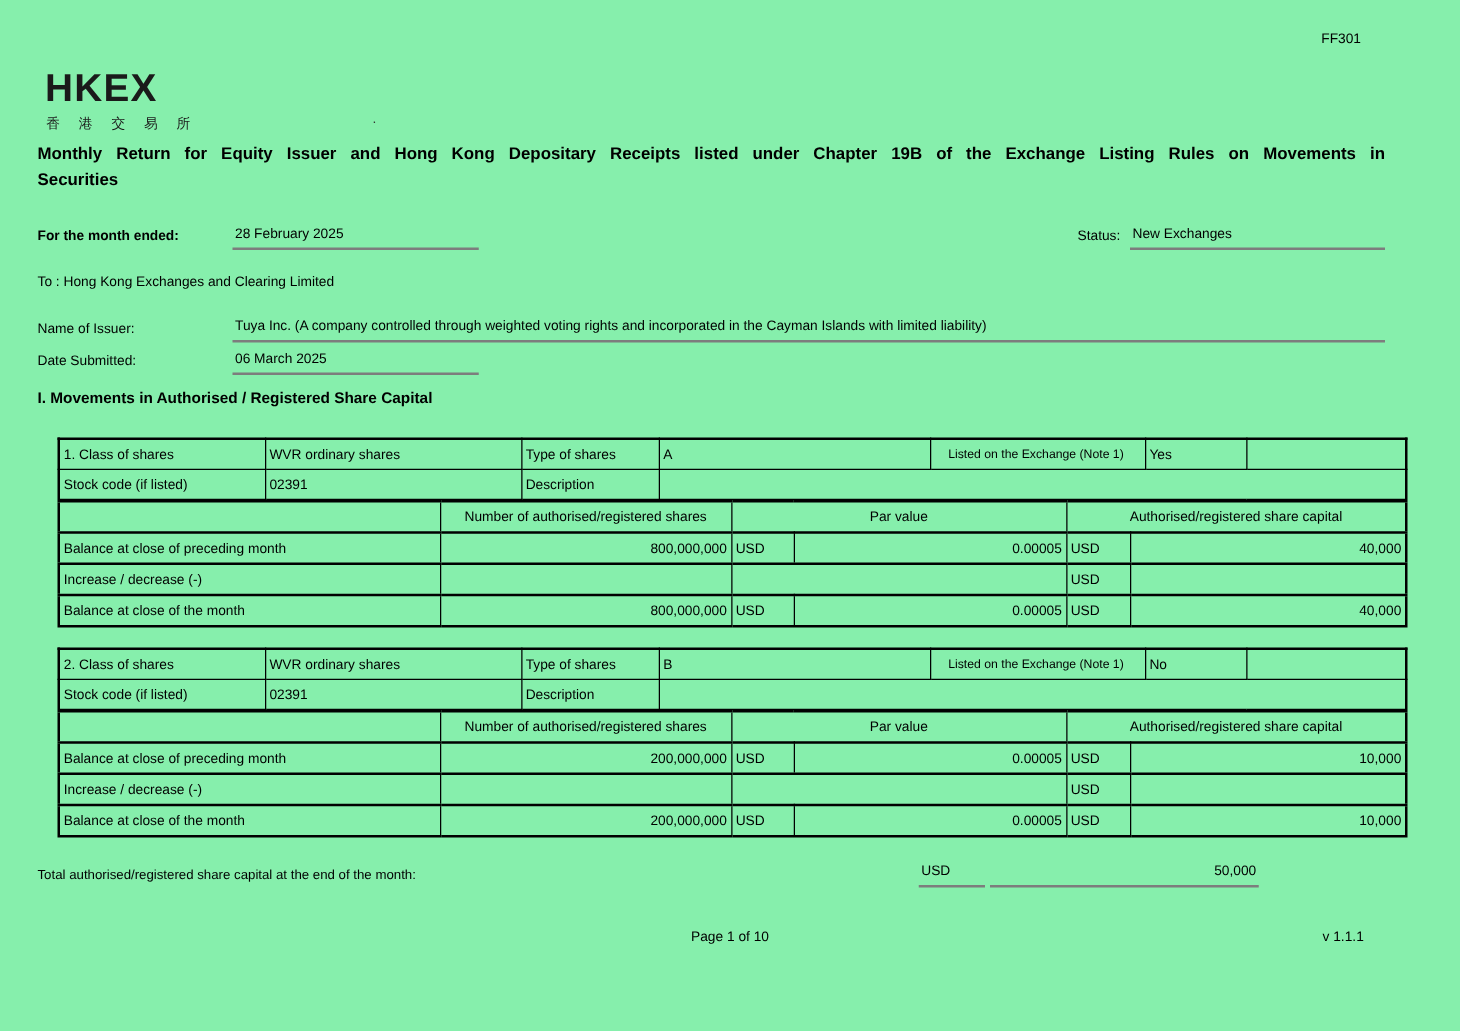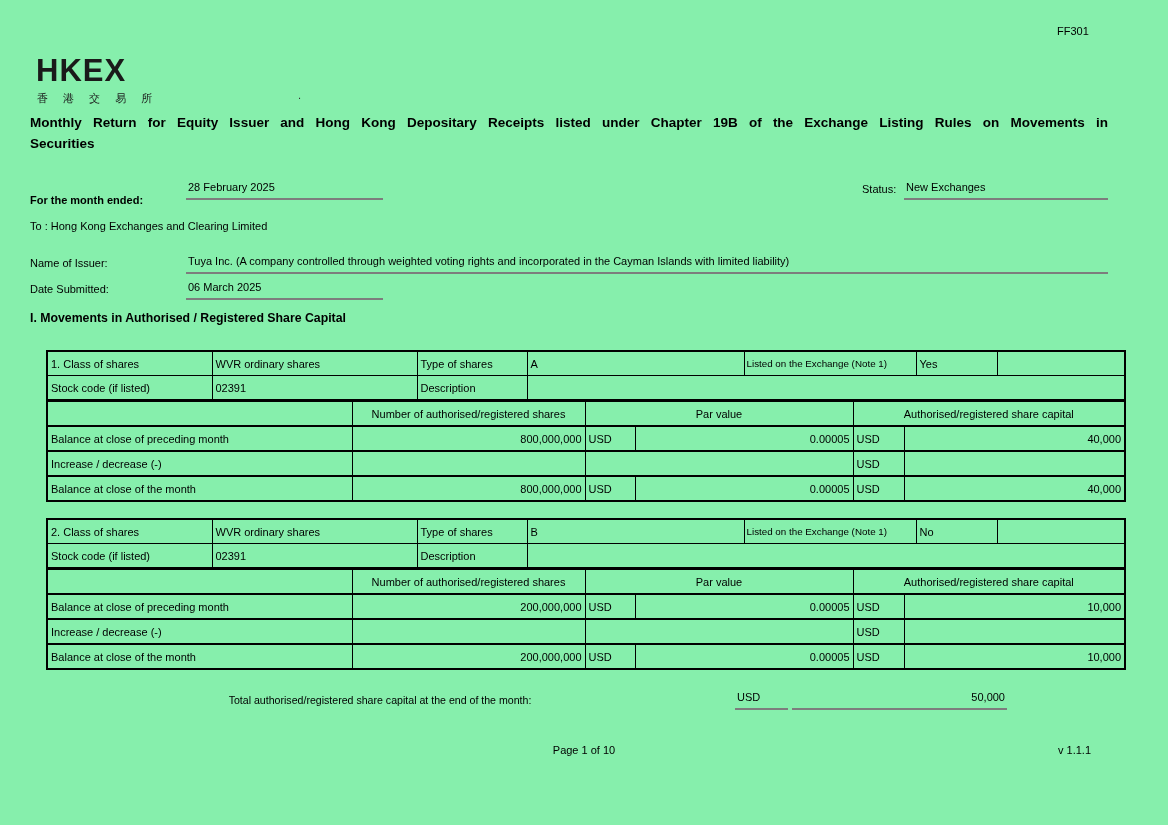--- a/index.html
+++ b/index.html
@@ -5,21 +5,21 @@
   html,body{margin:0;padding:0;background:#fff;}
   .page{
     position:relative;
     width:1168px;height:825px;
     background:#86efac;
     font-family:"Liberation Sans", sans-serif;
     font-size:11px;color:#000;
     overflow:hidden;
   }
   .abs{position:absolute;}
-  .bold{font-weight:bold;margin-top:11px;}
+  .bold{font-weight:bold;}
   
   .form-code{left:1057px;top:25px;}
   
   .logo-text{left:36px;top:55px;font-size:31px;font-weight:900;letter-spacing:1px;color:#1a1a1a;line-height:32px;}
   .logo-cn{left:37px;top:91px;font-size:11px;letter-spacing:6px;color:#1a1a1a;font-weight:500;}
   .stray-dot{left:298px;top:89px;font-size:11px;color:#333;}
   
   .title{left:30px;top:112px;width:1078px;font-size:13.5px;font-weight:bold;line-height:21px;}
   .title .l1{text-align:justify;text-align-last:justify;}
   
@@ -42,25 +42,25 @@
   
   .tblwrap{left:46px;width:1002px;}
   .t1{top:350px;}
   .t2{top:518px;}
   table{border-collapse:collapse;table-layout:fixed;width:1078px;}
   td{vertical-align:middle;padding:0 3px;overflow:hidden;white-space:nowrap;}
   .ta{border:2px solid #000;border-bottom:none;}
   .ta td{border:1px solid #000;height:23px;}
   .tb{border:2px solid #000;}
   .tb td{border:1px solid #000;border-top-width:2px;border-bottom-width:2px;height:23px;}
-  .small-cell{font-size:9.8px;padding:0 2px;}
+  .small-cell{font-size:9.8px;padding:0 14px;}
   .num{text-align:right;}
   .hdr{text-align:center;}
   
-  .total-label{left:30px;top:693px;width:700px;text-align:center;font-size:10.6px;line-height:14px;}
+  .total-label{left:30px;top:693px;width:700px;text-align:left;font-size:10.6px;line-height:14px;}
   .total-cur{left:735px;top:690px;width:49px;}
   .total-val{left:792px;top:690px;width:211px;text-align:right;}
   
   .page-num{left:0;top:744px;width:1168px;text-align:center;}
   .version{left:1058px;top:744px;}
 </style>
 </head>
 <body>
 
 <div class="page">

